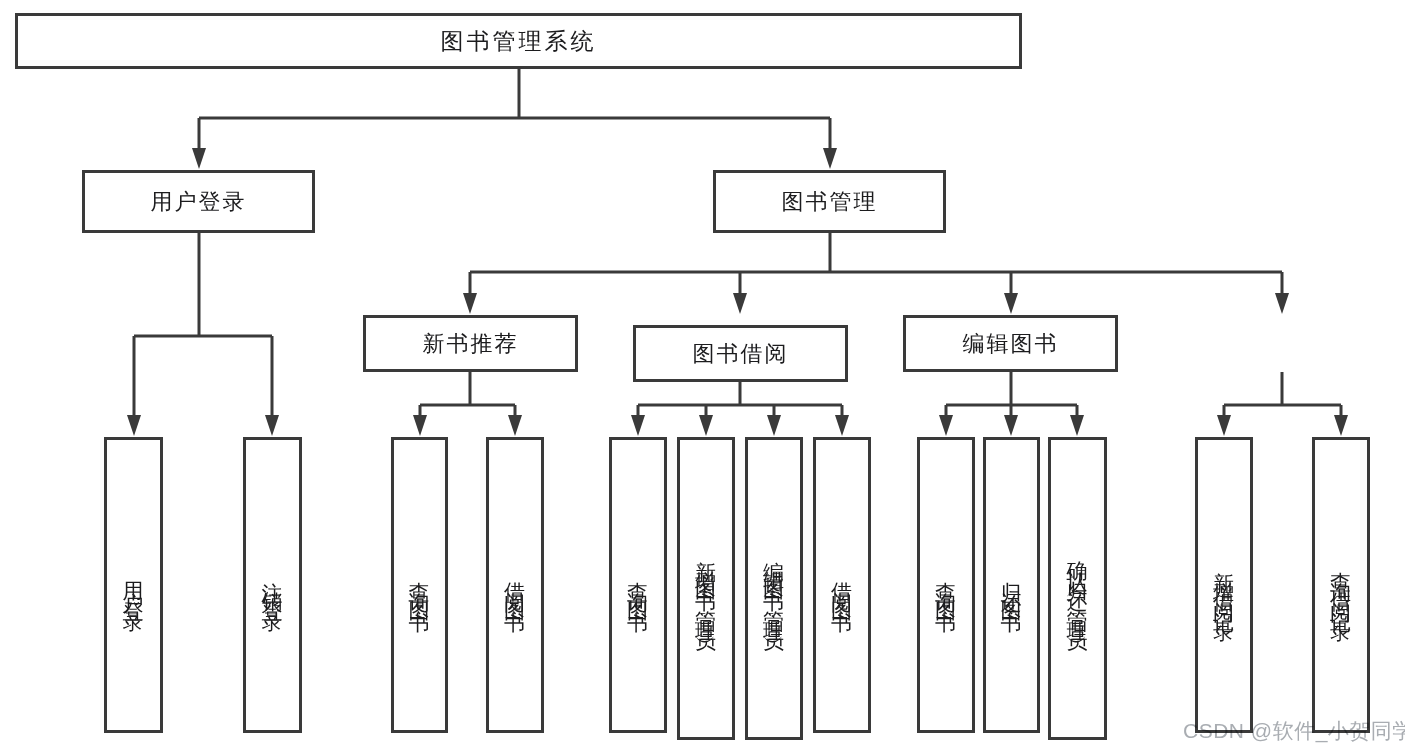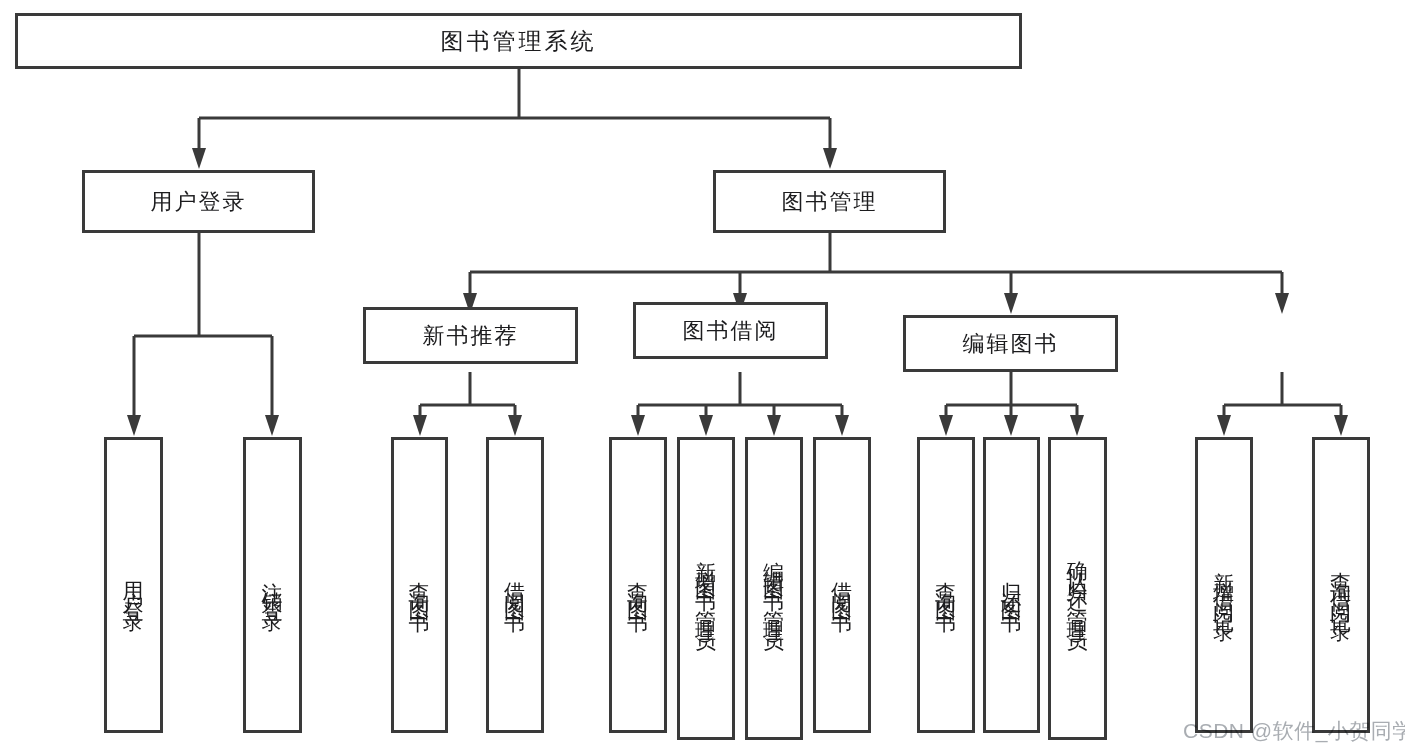--- a/index.html
+++ b/index.html
@@ -104,24 +104,24 @@
     <span>图书管理系统</span>
   </div>
 
   <div class="node h" style="left:82px;top:170px;width:233px;height:63px">
     <span>用户登录</span>
   </div>
   <div class="node h" style="left:713px;top:170px;width:233px;height:63px">
     <span>图书管理</span>
   </div>
 
-  <div class="node h" style="left:363px;top:307px;width:215px;height:57px">
+  <div class="node h" style="left:363px;top:315px;width:215px;height:57px">
     <span>新书推荐</span>
   </div>
-  <div class="node h" style="left:633px;top:302px;width:195px;height:57px">
+  <div class="node h" style="left:633px;top:325px;width:215px;height:57px">
     <span>图书借阅</span>
   </div>
   <div class="node h" style="left:903px;top:315px;width:215px;height:57px">
     <span>编辑图书</span>
   </div>
 
   <div class="node v" style="left:104px;top:437px;width:59px;height:296px">
     <span>用户登录</span>
   </div>
   <div class="node v" style="left:243px;top:437px;width:59px;height:296px">

